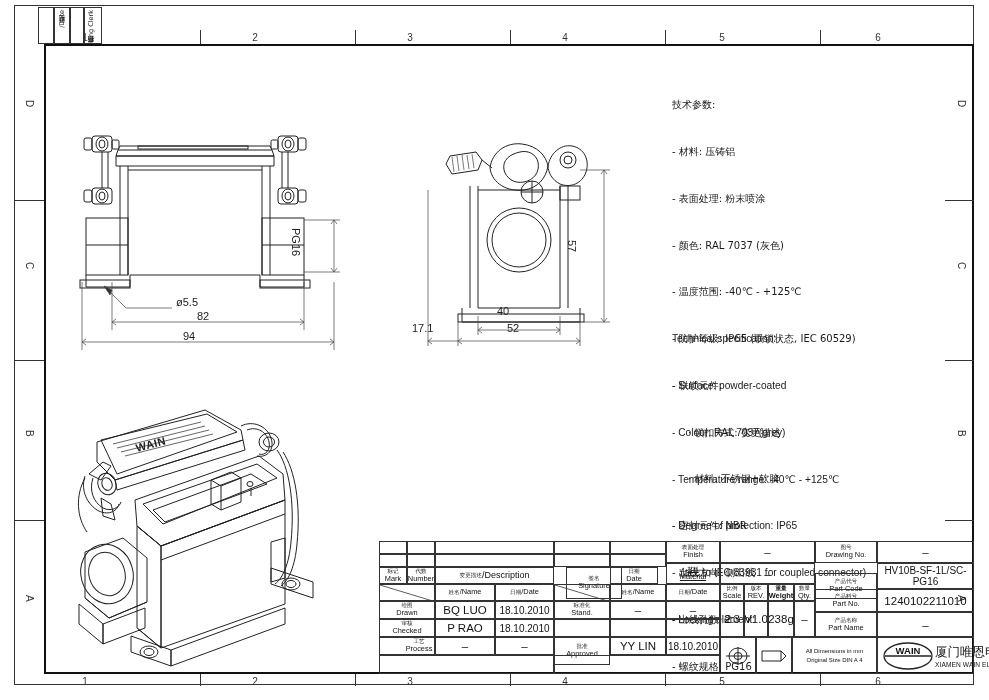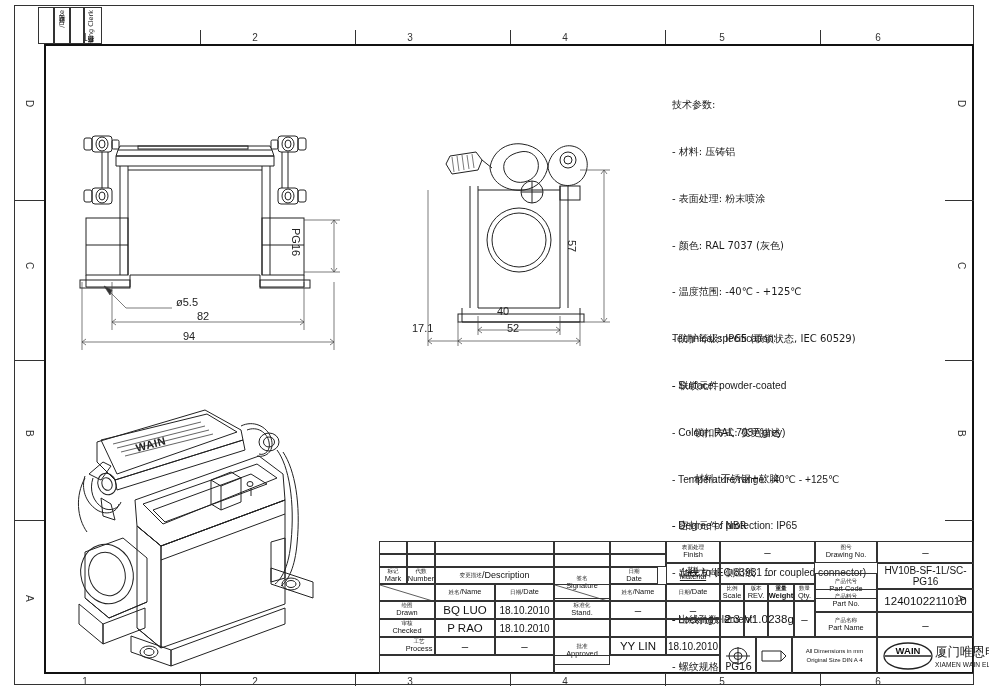--- a/index.html
+++ b/index.html
@@ -397,21 +397,21 @@
         <span class="cn">代数</span>
         <span class="en">Number</span>
       </div>
     </div>
     <div class="cell" style="left:56px;top:26px;width:119px;height:17px;">
       <div class="cellflexmid">
         <span class="cn">变更描述</span>
           <span class="en" style="font-size:9px;">/Description</span>
       </div>
     </div>
-    <div class="cell" style="left:175px;top:26px;width:56px;height:32px;">
+    <div class="cell" style="left:187px;top:26px;width:56px;height:32px;">
       <div class="cellflexcol">
         <span class="cn">签名</span>
         <span class="en">Signature</span>
       </div>
     </div>
     <div class="cell" style="left:231px;top:26px;width:48px;height:17px;">
       <div class="cellflexcol">
         <span class="cn">日期</span>
         <span class="en">Date</span>
       </div>

